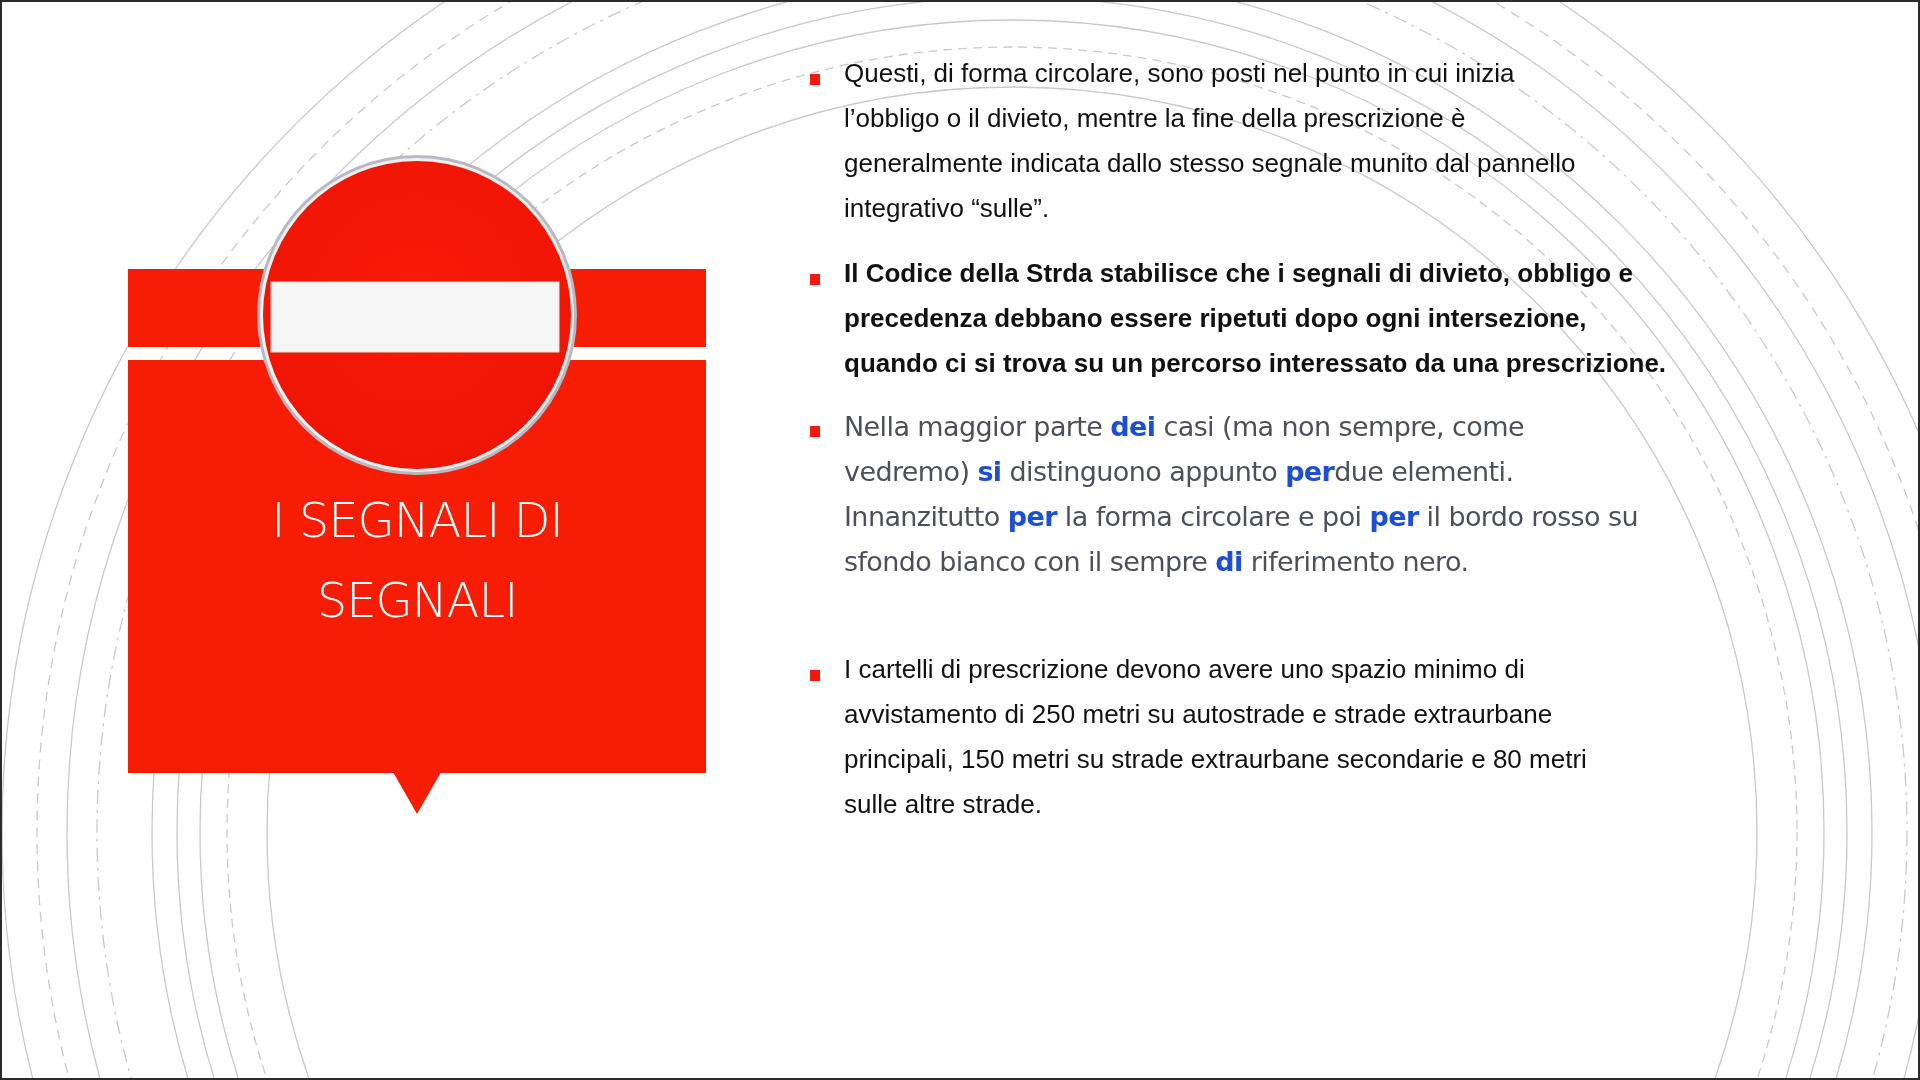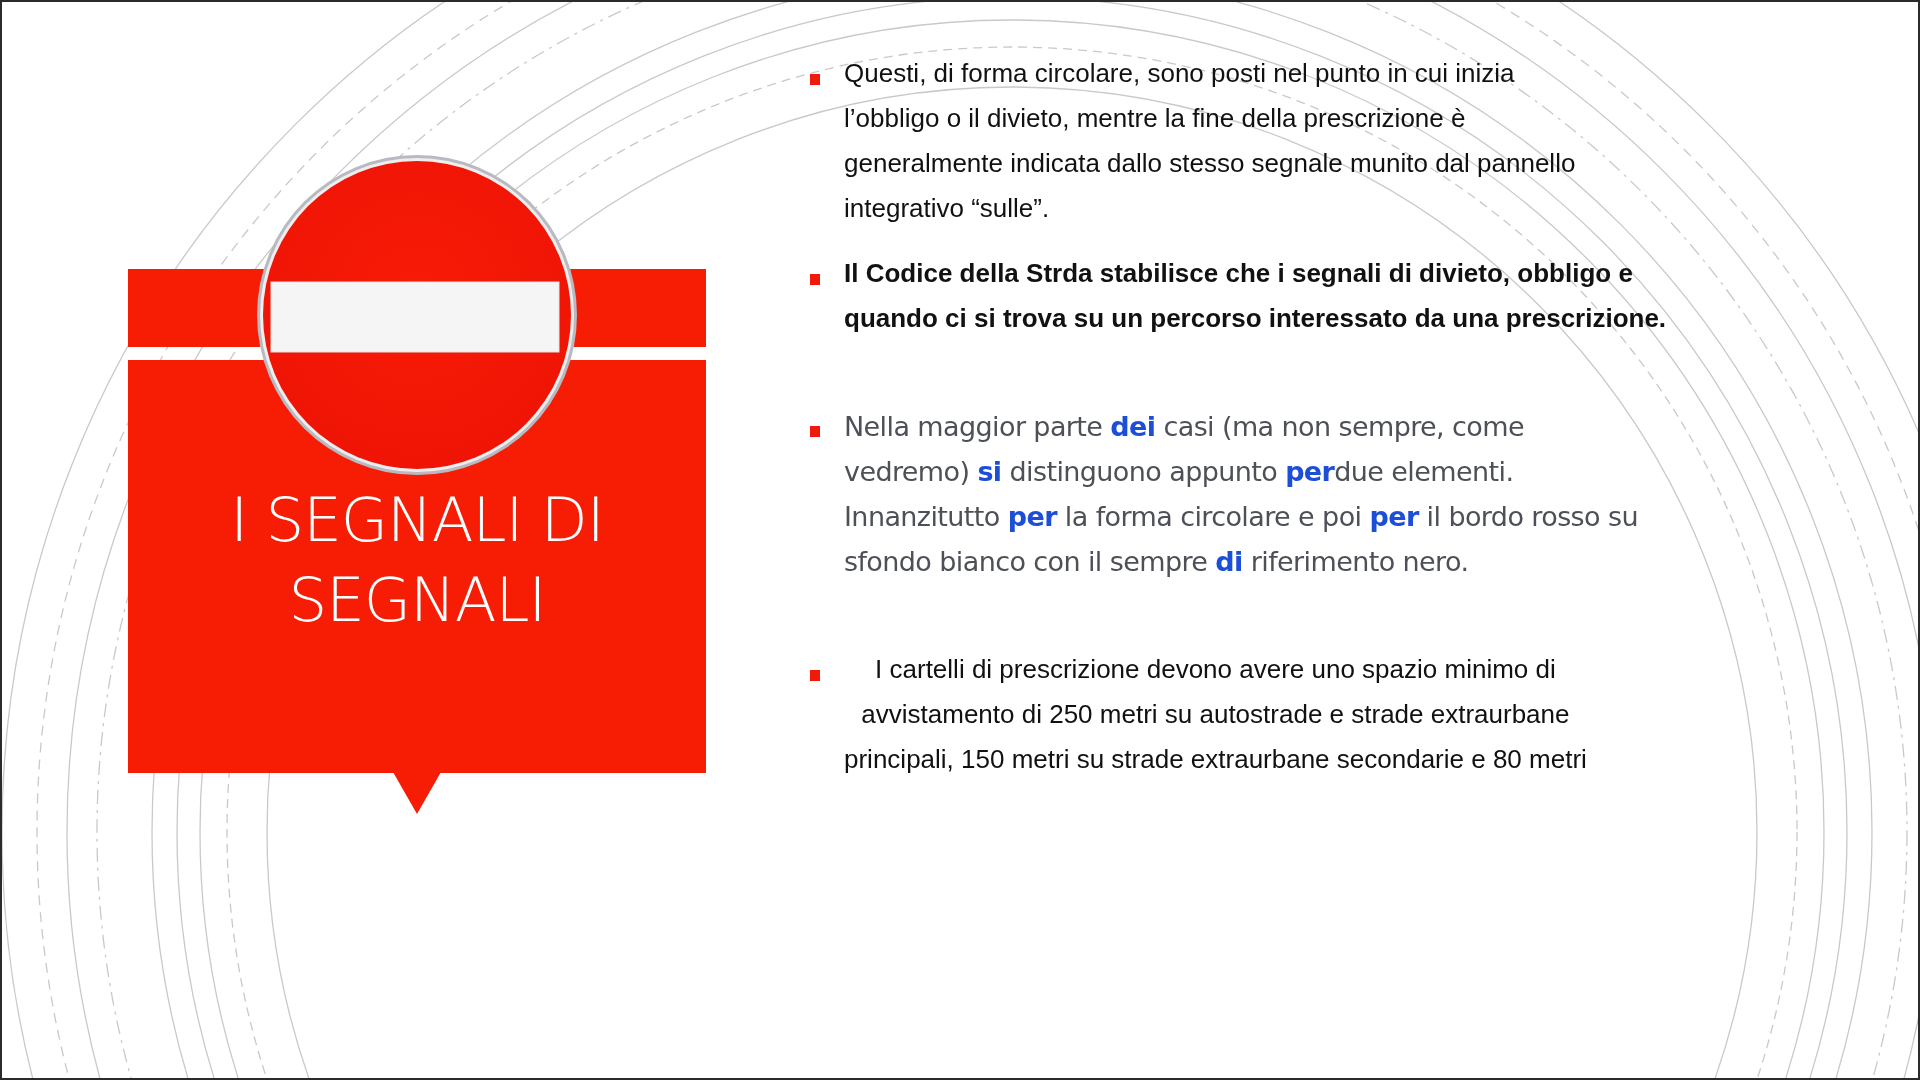--- a/index.html
+++ b/index.html
@@ -10,21 +10,21 @@
   .bg-arcs { position: absolute; left: 0; top: 0; width: 1920px; height: 1080px; }
   .title-panel { position: absolute; left: 126px; top: 267px; width: 578px; height: 504px; }
   .panel-top { position: absolute; left: 0; top: 0; width: 578px; height: 78px; background: #f71d04; }
   .panel-body { position: absolute; left: 0; top: 91px; width: 578px; height: 413px; background: #f71d04; }
   .panel-pointer { position: absolute; left: 265px; top: 503px; width: 0; height: 0;
                    border-left: 24px solid transparent; border-right: 24px solid transparent;
                    border-top: 42px solid #f71d04; }
   .sign { position: absolute; left: 252px; top: 150px; width: 326px; height: 326px; }
   .title { position: absolute; left: 126px; top: 478px; width: 578px; text-align: center;
            color: #ffffff; font-family: "DejaVu Sans", sans-serif; font-weight: 200;
-           font-size: 61px; line-height: 80px; letter-spacing: -1px; }
+           font-size: 48px; line-height: 80px; letter-spacing: -1px; }
   .title span { display: block; }
   .bullets { position: absolute; left: 808px; top: 0; width: 1080px; }
   .bullet { position: absolute; left: 0; }
   .bullet .marker { position: absolute; left: 0; width: 10px; height: 11px; background: #f0190a; }
   .bullet .lines { position: absolute; left: 34px; white-space: nowrap; }
   .bullet .line { display: block; height: 45px; line-height: 45px; }
   .b-calibri { color: #111111; font-family: "Liberation Sans", sans-serif; font-size: 26px; }
   .b-roboto { color: #4d5157; font-family: "DejaVu Sans", sans-serif; font-size: 27px; letter-spacing: -0.6px; }
   .b-roboto .line { height: 45px; line-height: 45px; }
   .b-roboto b { color: #1d4ed8; font-weight: bold; }
@@ -81,37 +81,39 @@
         <span class="line">l’obbligo o il divieto, mentre la fine della prescrizione è</span>
         <span class="line">generalmente indicata dallo stesso segnale munito dal pannello</span>
         <span class="line">integrativo “sulle”.</span>
       </div>
     </div>
 
     <div class="bullet b-calibri" style="top:272px;">
       <div class="marker" style="top:0px;"></div>
       <div class="lines" style="top:-23px;font-weight:bold;">
         <span class="line">Il Codice della Strda stabilisce che i segnali di divieto, obbligo e</span>
+        <span class="line">precedenza debbano essere ripetuti dopo ogni intersezione,</span>
         <span class="line">quando ci si trova su un percorso interessato da una prescrizione.</span>
       </div>
     </div>
 
     <div class="bullet b-roboto" style="top:424px;">
       <div class="marker" style="top:0px;"></div>
       <div class="lines" id="bullet3-lines" style="top:-22px;">
           <span class="line"><span>Nella maggior parte </span><b>dei</b><span> casi (ma non sempre, come</span></span>
           <span class="line"><span>vedremo) </span><b>si</b><span> distinguono appunto </span><b>per</b><span>due elementi.</span></span>
           <span class="line"><span>Innanzitutto </span><b>per</b><span> la forma circolare e poi </span><b>per</b><span> il bordo rosso su</span></span>
           <span class="line"><span>sfondo bianco con il sempre </span><b>di</b><span> riferimento nero.</span></span>
         </div>
     </div>
 
     <div class="bullet b-calibri" style="top:668px;">
       <div class="marker" style="top:0px;"></div>
-      <div class="lines" style="top:-23px;text-align:center;">
+      <div class="lines" style="top:-23px;">
         <span class="line">I cartelli di prescrizione devono avere uno spazio minimo di</span>
         <span class="line">avvistamento di 250 metri su autostrade e strade extraurbane</span>
         <span class="line">principali, 150 metri su strade extraurbane secondarie e 80 metri</span>
+        <span class="line">sulle altre strade.</span>
       </div>
     </div>
 
   </div>
 </div>
 
 </body></html>

